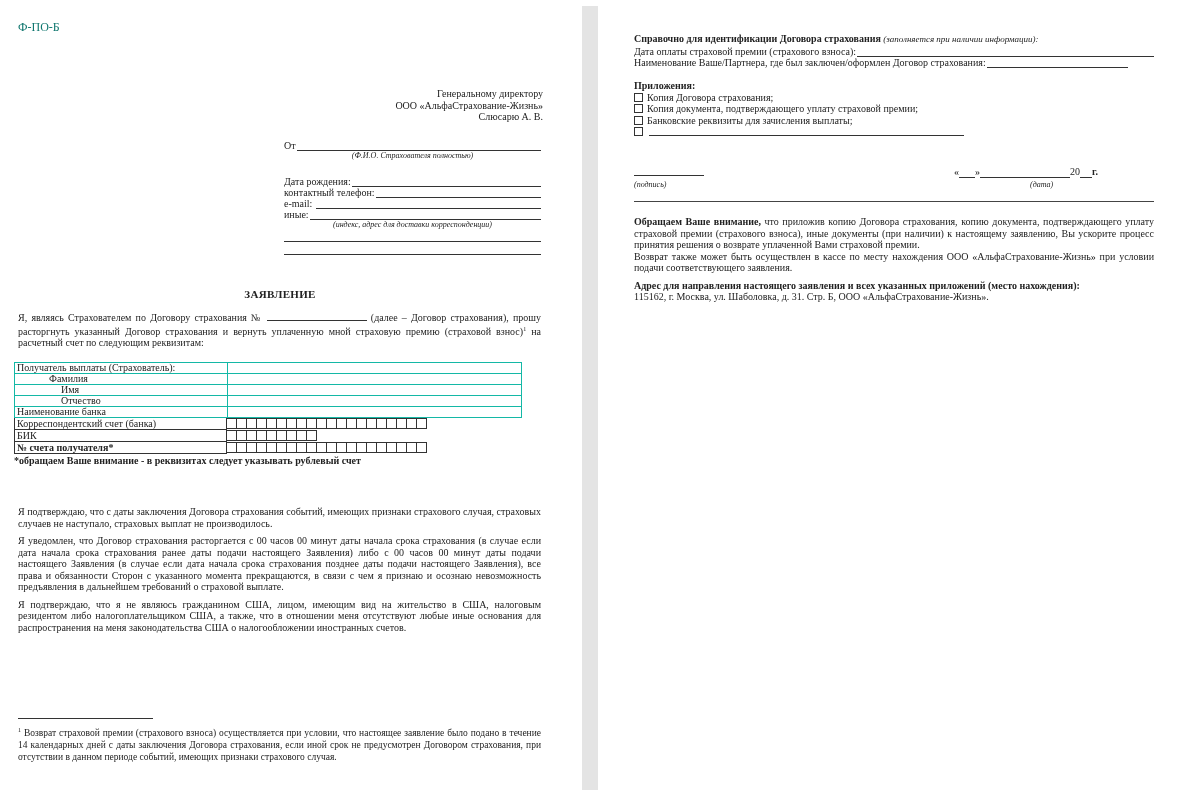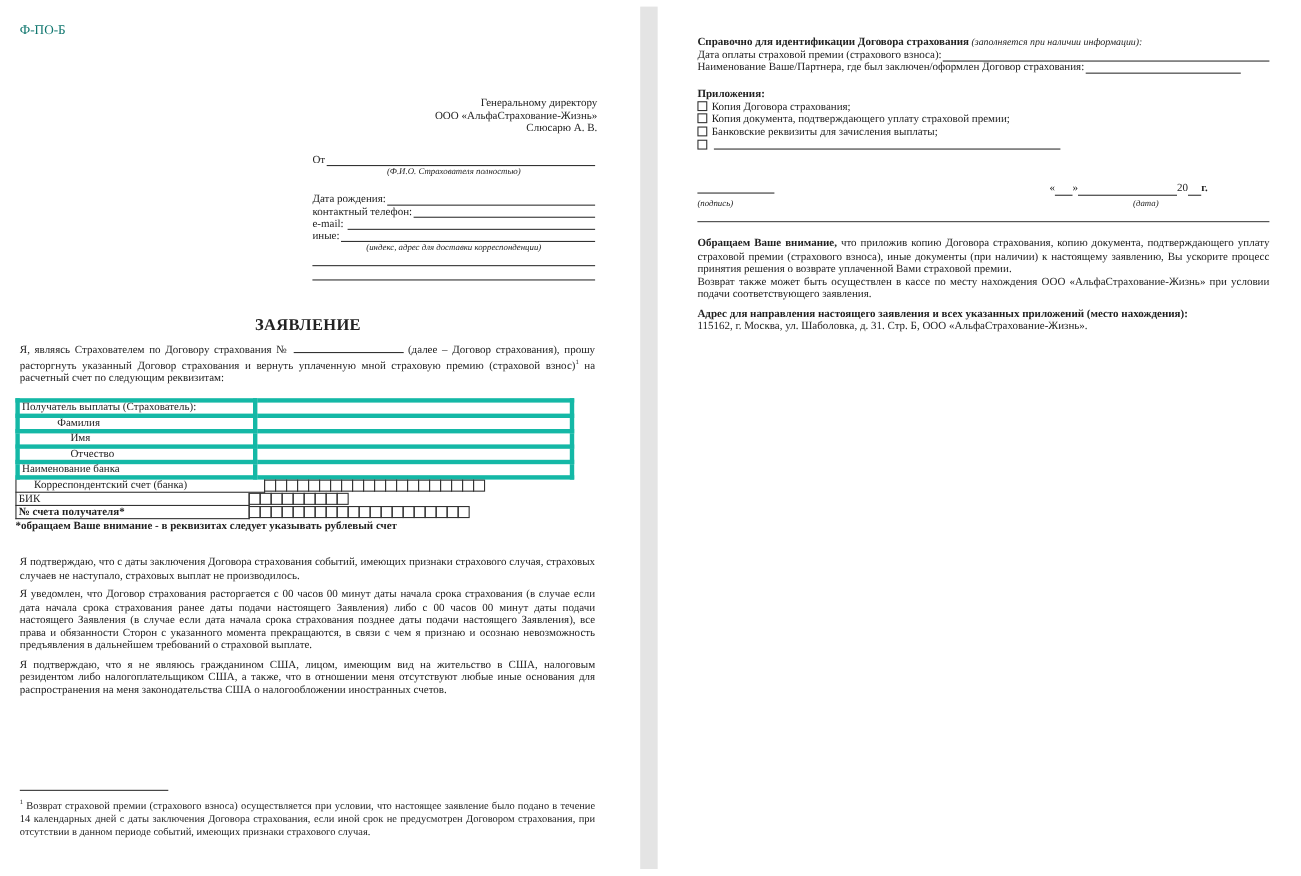--- a/index.html
+++ b/index.html
@@ -13,24 +13,24 @@
   .gutter { position:absolute; left:582px; top:6px; width:16px; height:784px; background:#e4e4e4; }
   .abs { position:absolute; }
   .fs10 { font-size:10px; line-height:11.5px; }
   .it { font-style:italic; }
   .b { font-weight:bold; }
   .formcode { left:18px; top:20px; font-size:12px; color:#0f766e; }
   .addressee { right:22px; top:88px; width:260px; text-align:right; font-size:10px; line-height:11.5px; }
   .line-row { display:flex; align-items:flex-end; font-size:10px; line-height:11px; }
   .line-row .ul { flex:1; border-bottom:1px solid #333; height:9px; margin-left:1px; }
   .hint { font-size:8px; font-style:italic; text-align:center; }
-  .title { left:0; width:560px; top:288px; text-align:center; font-weight:bold; font-size:15px; letter-spacing:0.3px; }
+  .title { left:0; width:560px; top:288px; text-align:center; font-weight:bold; font-size:11px; letter-spacing:0.3px; }
   .para { text-align:justify; font-size:10px; line-height:11.5px; }
   table.req { border-collapse:collapse; font-size:10px; }
-  table.req td { border:4px solid #14b8a6; height:10px; padding:0 2px; line-height:10px; white-space:nowrap; }
+  table.req td { border:1px solid #14b8a6; height:10px; padding:0 2px; line-height:10px; white-space:nowrap; }
   .grid { display:flex; }
   .grid span { display:block; width:11px; height:11px; border:1px solid #333; margin-left:-1px; box-sizing:border-box; }
   .fn-line { left:18px; top:718px; width:135px; border-top:1px solid #333; }
   .checkbox { display:inline-block; width:7px; height:7px; border:1px solid #333; margin-right:4px; vertical-align:-1px; }
   sup { font-size:6px; }
 </style>
 </head>
 <body>
 
 <div class="gutter"></div>
@@ -99,21 +99,21 @@
             <td style="padding-left:46px;">Отчество</td>
             <td></td>
           </tr>
       <tr>
             <td>Наименование банка</td>
             <td></td>
           </tr>
     </tbody>
       </table>
     <div style="display:flex;">
-      <div style="width:209px; border:1px solid #333; border-top:none; font-size:10px; line-height:11px; height:11px; padding-left:16px; box-sizing:content-box;">Корреспондентский счет (банка)</div>
+      <div style="width:209px; border:1px solid #333; border-top:none; font-size:10px; line-height:11px; height:11px; padding-left:2px; box-sizing:content-box;">Корреспондентский счет (банка)</div>
       <div class="grid" id="grid-corr">
           <span></span>
           <span></span>
           <span></span>
           <span></span>
           <span></span>
           <span></span>
           <span></span>
           <span></span>
           <span></span>

